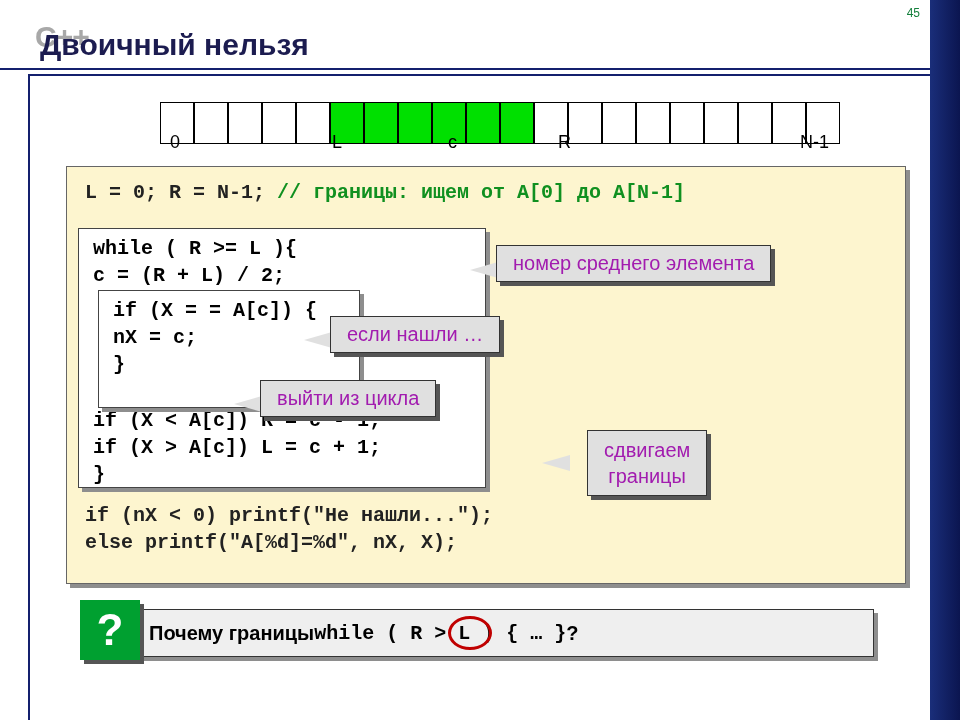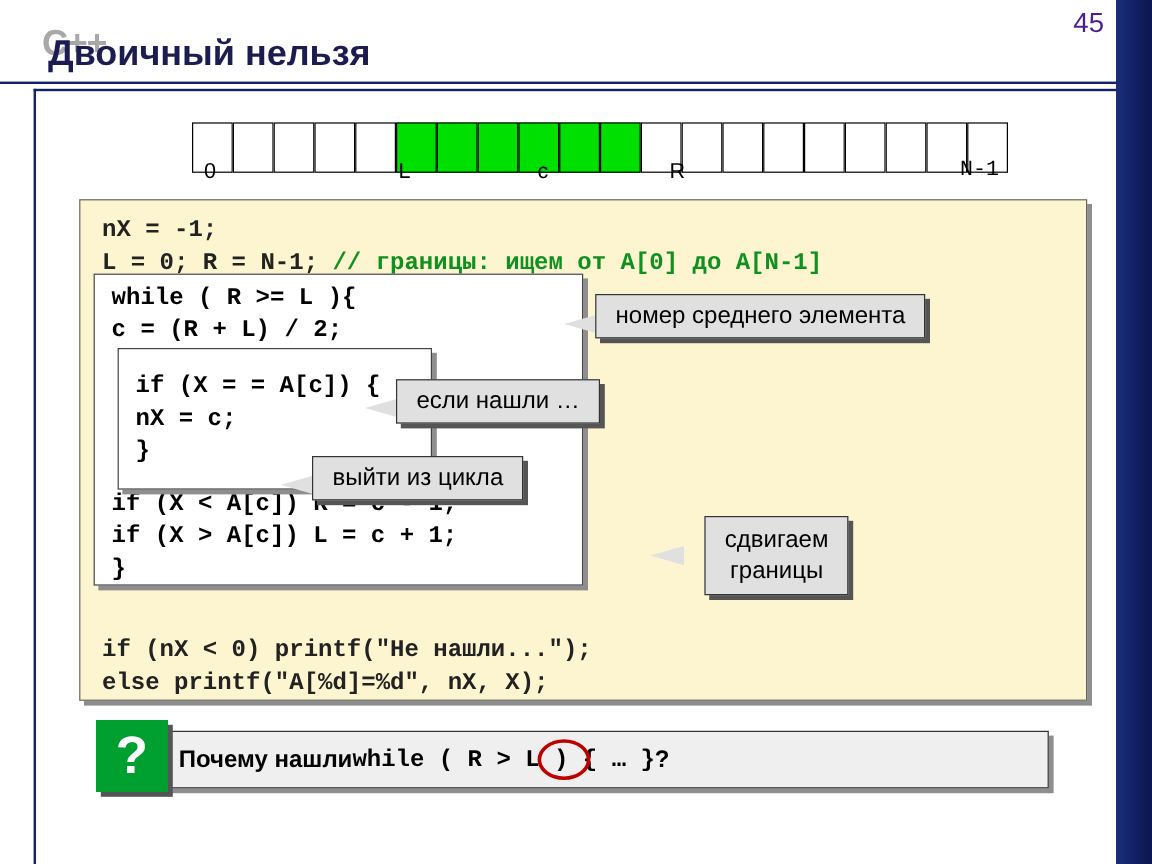--- a/index.html
+++ b/index.html
@@ -14,21 +14,21 @@
   }
   .blue-band {
     position: absolute;
     right: 0; top: 0;
     width: 30px; height: 720px;
     background: linear-gradient(to right, #1a2e7a, #0b1550);
   }
   .page-num {
     position: absolute;
     top: 6px; right: 40px;
-    font-size: 23px; color: #4c1d95;
+    font-size: 12px; color: #15803d;
   }
   .cpp-logo {
     position: absolute;
     top: 20px; left: 35px;
     font-size: 30px; font-weight: bold;
     color: #a8a8a8;
     text-shadow: 2px 2px 0 #fff;
     letter-spacing: -1px;
     pointer-events: none;
   }
@@ -63,21 +63,21 @@
   .lbl {
     position: absolute;
     top: 132px;
     font-size: 18px;
     color: #000;
   }
   .lbl.zero  { left: 170px; }
   .lbl.L     { left: 332px; }
   .lbl.c     { left: 448px; }
   .lbl.R     { left: 558px; }
-  .lbl.Nm1   { left: 800px; font-family: Liberation Mono, monospace; }
+  .lbl.Nm1   { left: 800px; }
 
   
   .codebox-shadow {
     position: absolute;
     top: 170px; left: 70px;
     width: 840px; height: 418px;
     background: #8e8e8e;
   }
   .codebox {
     position: absolute;
@@ -103,32 +103,32 @@
   .innerbox.sh {
     background: #8e8e8e; border: none;
   }
   .ib1s { top: 232px; left: 82px;  width: 408px; height: 260px; }
   .ib1  { top: 228px; left: 78px;  width: 408px; height: 260px;
          padding: 6px 14px;
          font-family: "Courier New", monospace;
          font-weight: bold; font-size: 20px; line-height: 27px; }
   .ib2s { top: 294px; left: 102px; width: 262px; height: 118px; }
   .ib2  { top: 290px; left: 98px;  width: 262px; height: 118px;
-         padding: 18px 14px;
+         padding: 6px 14px;
          font-family: "Courier New", monospace;
          font-weight: bold; font-size: 20px; line-height: 27px; }
 
   
   .callout {
     position: absolute;
     background: #e0e0e0;
     border: 1px solid #333;
     padding: 6px 16px;
     font-size: 20px;
-    color: #000000;
+    color: #a21caf;
     text-align: center;
     box-shadow: 4px 4px 0 #555;
     white-space: nowrap;
   }
   .co1 { top: 245px; left: 496px; }
   .co2 { top: 316px; left: 330px; }
   .co3 { top: 380px; left: 260px; }
   .co4 { top: 430px; left: 568px; line-height: 26px; margin-left: 19px; }
 
   
@@ -213,21 +213,20 @@
     <div class="cell"></div>
 </div>
 <div class="lbl zero">0</div>
 <div class="lbl L">L</div>
 <div class="lbl c">c</div>
 <div class="lbl R">R</div>
 <div class="lbl Nm1">N-1</div>
 
 <div class="codebox-shadow"></div>
 <div class="codebox">
-  <div>nX = -1;</div>
   <div>
     <span>L = 0; R = N-1; </span><span class="cmt">// границы: ищем от A[0] до A[N-1]</span>
   </div>
   <div style="height:296px"></div>
   <div>if (nX &lt; 0) printf("Не нашли...");</div>
   <div>else        printf("A[%d]=%d", nX, X);</div>
 </div>
 
 <div class="innerbox sh ib1s"></div>
 <div class="innerbox ib1">
@@ -253,18 +252,18 @@
 <div class="tail t3"></div>
 <div class="callout co3">выйти из цикла</div>
 <div class="tail t4"></div>
 <div class="callout co4">
   <div>сдвигаем</div>
   <div>границы</div>
 </div>
 
 <div class="qbar-sh"></div>
 <div class="qbar">
-  <b>Почему нашли </b>
+  <b>Почему границы </b>
   <span class="mono">while ( R &gt; L ) { … }</span>
   <b> ?</b>
 </div>
 <div class="qmark">?</div>
 <div class="oval"></div>
 
 </body></html>

